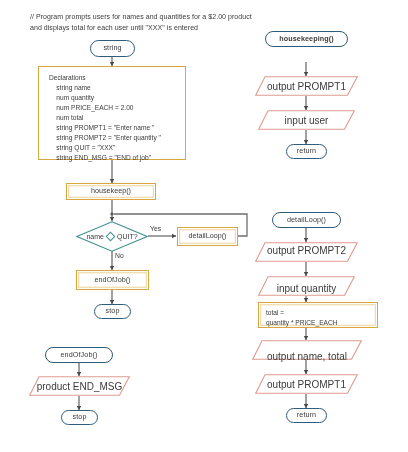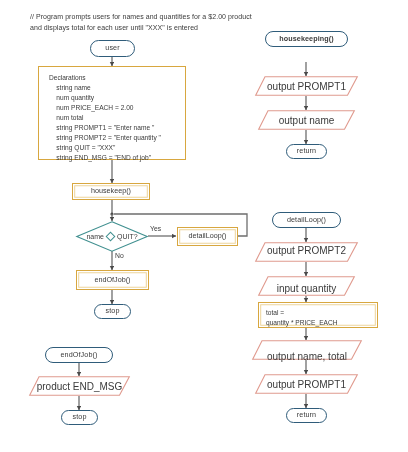--- a/index.html
+++ b/index.html
@@ -180,33 +180,33 @@
     <line x1="306" y1="394" x2="306" y2="408" marker-end="url(#arrow)"></line>
 
     <line x1="79" y1="363" x2="79" y2="376" marker-end="url(#arrow)"></line>
     <line x1="79" y1="396" x2="79" y2="410" marker-end="url(#arrow)"></line>
   </g>
 </svg>
 
 <div class="comment" style="left:30px; top:12px; width:300px;">// Program prompts users for names and quantities for a $2.00 product
 and displays total for each user until  "XXX" is entered</div>
 
-<div class="node terminator" style="left:90px; top:40px; width:45px; height:17px;">user</div>
+<div class="node terminator" style="left:90px; top:40px; width:45px; height:17px;">string</div>
 
 <div class="node declbox" style="left:38px; top:66px; width:148px; height:94px;">Declarations
     string name
     num quantity
     num PRICE_EACH = 2.00
     num total
     string PROMPT1 = "Enter name "
     string PROMPT2 = "Enter quantity "
     string QUIT = "XXX"
     string END_MSG = "END of job"</div>
 
-<div class="node process" style="left:72px; top:183px; width:78px; height:17px;">housekeep()</div>
+<div class="node process" style="left:66px; top:183px; width:90px; height:17px;">housekeep()</div>
 
 <div class="decision-wrap" style="left:76px; top:221px; width:72px; height:31px;">
   <svg width="72" height="31" viewBox="0 0 72 31" xmlns="http://www.w3.org/2000/svg">
     <polygon points="36,0.8 71.2,15.5 36,30.2 0.8,15.5" fill="#ffffff" stroke="#3f8f8f" stroke-width="1.1"></polygon>
   </svg>
   <div class="decision-label">
     <span>name</span>
     <span class="neq-glyph"></span>
     <span>QUIT?</span>
   </div>
@@ -239,21 +239,21 @@
   <svg width="103" height="20" viewBox="0 0 103 20" xmlns="http://www.w3.org/2000/svg">
     <polygon points="10,0.7 102.3,0.7 92.5,19.3 0.7,19.3" fill="#ffffff" stroke="#e09a8e" stroke-width="1.1"></polygon>
   </svg>
   <div class="io-label">output PROMPT1</div>
 </div>
 
 <div class="io-wrap" style="left:258px; top:110px; width:97px; height:20px;">
   <svg width="97" height="20" viewBox="0 0 97 20" xmlns="http://www.w3.org/2000/svg">
     <polygon points="10,0.7 96.3,0.7 86.5,19.3 0.7,19.3" fill="#ffffff" stroke="#e09a8e" stroke-width="1.1"></polygon>
   </svg>
-  <div class="io-label">output name</div>
+  <div class="io-label">input user</div>
 </div>
 
 <div class="node terminator" style="left:286px; top:144px; width:41px; height:15px;">return</div>
 
 <div class="node terminator" style="left:272px; top:212px; width:69px; height:16px;">detailLoop()</div>
 
 <div class="io-wrap" style="left:255px; top:242px; width:103px; height:16px;">
   <svg width="103" height="20" viewBox="0 0 103 20" xmlns="http://www.w3.org/2000/svg">
     <polygon points="10,0.7 102.3,0.7 92.5,19.3 0.7,19.3" fill="#ffffff" stroke="#e09a8e" stroke-width="1.1"></polygon>
   </svg>

